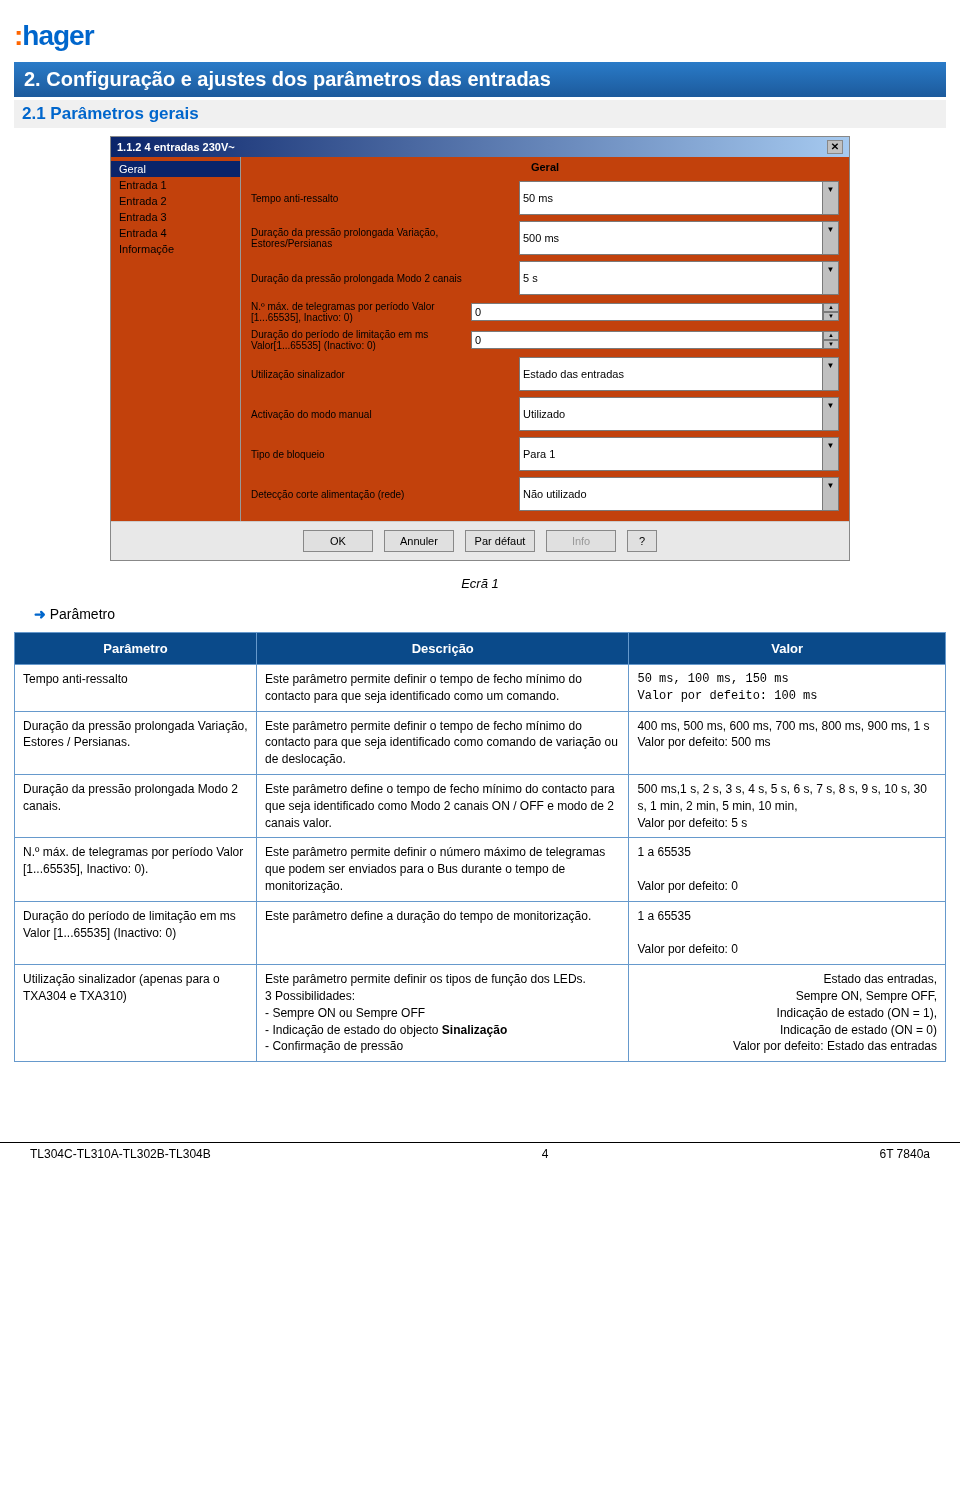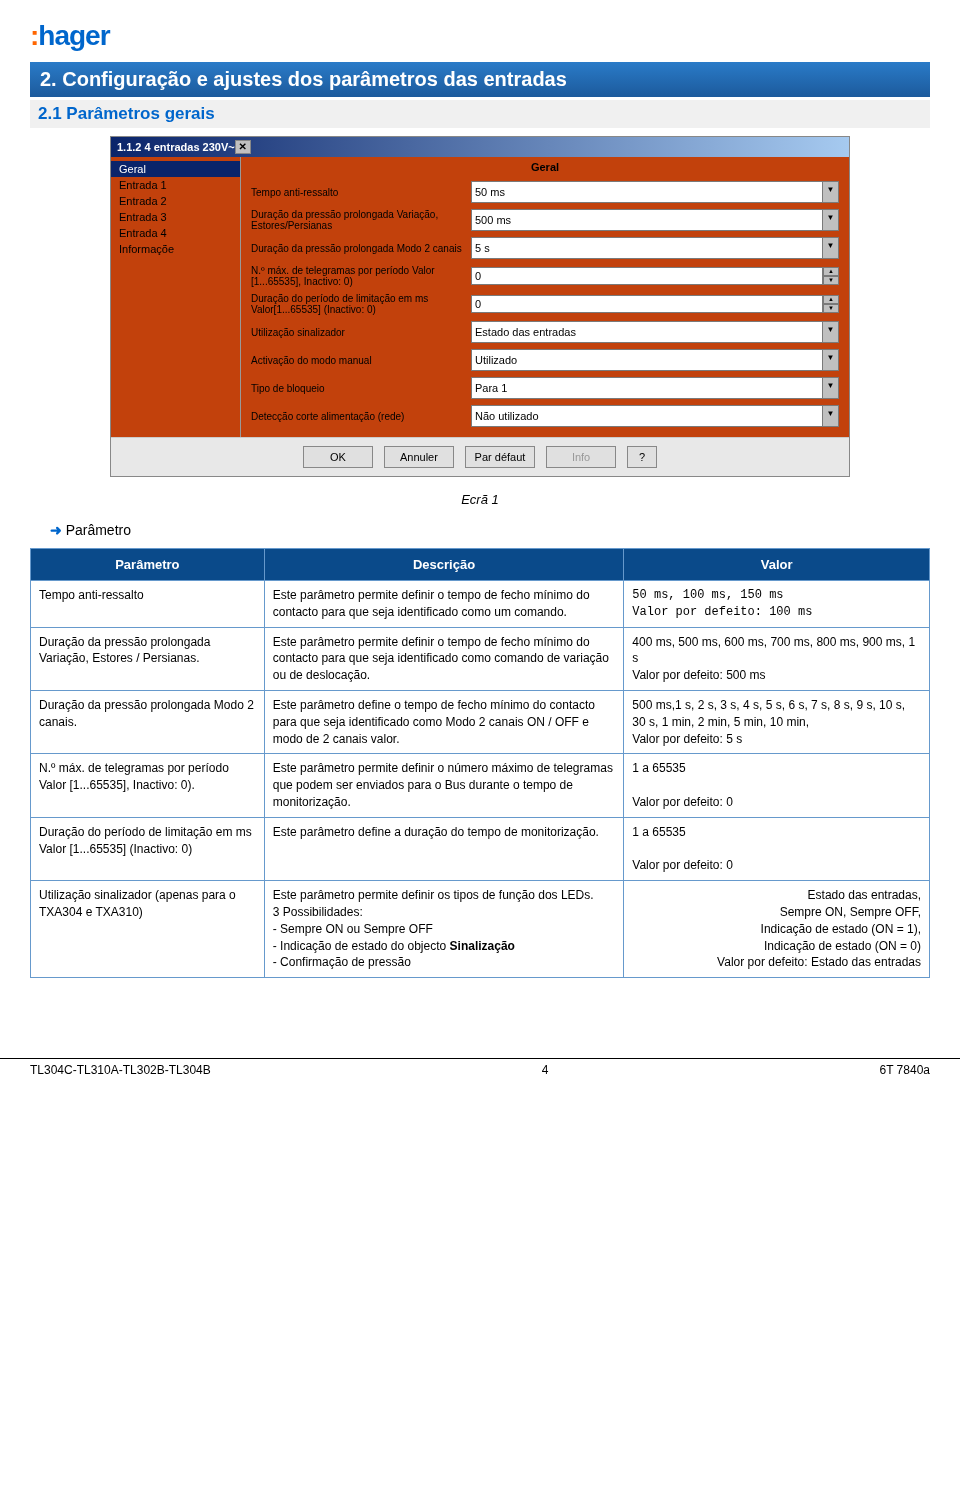--- a/index.html
+++ b/index.html
@@ -1,37 +1,37 @@
 <!DOCTYPE html>
 <html><head>
 <meta charset="utf-8">
 <style>
   * { box-sizing: border-box; margin: 0; padding: 0; }
   body { font-family: Arial, sans-serif; background: #fff; color: #000; font-size: 13px; width: 960px; }
-  .page { padding: 20px 30px; }
+  .page { padding: 20px 14px; }
   .logo { font-family: Arial, sans-serif; font-size: 28px; font-weight: bold; color: #0066cc; letter-spacing: -1px; margin-bottom: 10px; }
   .logo .dot { color: #ff6600; }
   .section-header { background: linear-gradient(to bottom, #2a7bc8, #1c5a9c); color: #fff; font-size: 20px; font-weight: bold; padding: 6px 10px; margin-bottom: 3px; }
   .subsection { font-size: 17px; color: #0066cc; font-weight: bold; background: #f0f0f0; padding: 4px 8px; margin-bottom: 8px; }
   .arrow-item { color: #000; font-size: 14px; margin: 6px 0 10px 20px; }
   .arrow-item::before { content: "➜ "; color: #0066cc; font-weight: bold; }
   .dialog { width: 740px; margin: 0 auto 15px auto; border: 1px solid #888; background: #e8e8e8; font-family: Tahoma, sans-serif; font-size: 11px; }
-  .dialog-title { background: linear-gradient(to right, #0a246a, #a6caf0); color: #fff; padding: 3px 6px; display: flex; justify-content: flex-start; align-items: center; font-weight: bold; }
+  .dialog-title { background: linear-gradient(to right, #0a246a, #a6caf0); color: #fff; padding: 3px 6px; display: flex; justify-content: space-between; align-items: center; font-weight: bold; }
   .dialog-close { background: #c0c0c0; border: 1px solid #888; width: 16px; height: 14px; text-align: center; line-height: 12px; font-size: 10px; color: #000; }
   .dialog-body { display: flex; background: #c2410c; }
   .dialog-left { width: 130px; border-right: 1px solid #999; padding: 4px 0; }
   .dialog-left div { padding: 2px 8px; }
   .dialog-left .sel { background: #0a246a; color: #fff; }
   .dialog-right { flex: 1; padding: 4px 10px; }
   .dialog-right .rtitle { text-align: center; font-weight: bold; margin-bottom: 8px; }
   .dialog-row { display: flex; align-items: center; margin-bottom: 6px; }
   .dialog-row .lbl { width: 220px; font-size: 10px; line-height: 11px; }
   .dialog-row .fld { flex: 1; }
   .dialog-row .fld .combo { display: flex; }
-  .dialog-row .fld .combo input { flex: 1; border: 1px solid #7a7a7a; background: #fff; padding: 1px 3px; font-size: 11px; height: 22px; }
+  .dialog-row .fld .combo input { flex: 1; border: 1px solid #7a7a7a; background: #fff; padding: 1px 3px; font-size: 11px; height: 34px; margin-left: 48px; }
   .dialog-row .fld .combo .dd { width: 16px; background: #c0c0c0; border: 1px solid #7a7a7a; border-left: none; text-align: center; font-size: 8px; line-height: 16px; }
   .dialog-row .fld .spin { display: flex; }
   .dialog-row .fld .spin input { flex: 1; border: 1px solid #7a7a7a; padding: 1px 3px; font-size: 11px; height: 18px; }
   .dialog-row .fld .spin .sp { width: 16px; display: flex; flex-direction: column; }
   .dialog-row .fld .spin .sp div { flex: 1; background: #c0c0c0; border: 1px solid #7a7a7a; font-size: 6px; text-align: center; line-height: 7px; }
   .dialog-buttons { padding: 8px; text-align: center; background: #e8e8e8; border-top: 1px solid #ccc; }
   .dialog-buttons button { width: 70px; height: 22px; margin: 0 4px; background: #e0e0e0; border: 1px solid #888; font-size: 11px; }
   .caption { text-align: center; font-style: italic; margin: 10px 0 15px 0; font-size: 13px; }
   table.params { width: 100%; border-collapse: collapse; font-size: 12px; }
   table.params th { background: #0a4a8a; color: #fff; padding: 8px; text-align: center; border: 1px solid #6699cc; font-weight: bold; font-size: 13px; }

